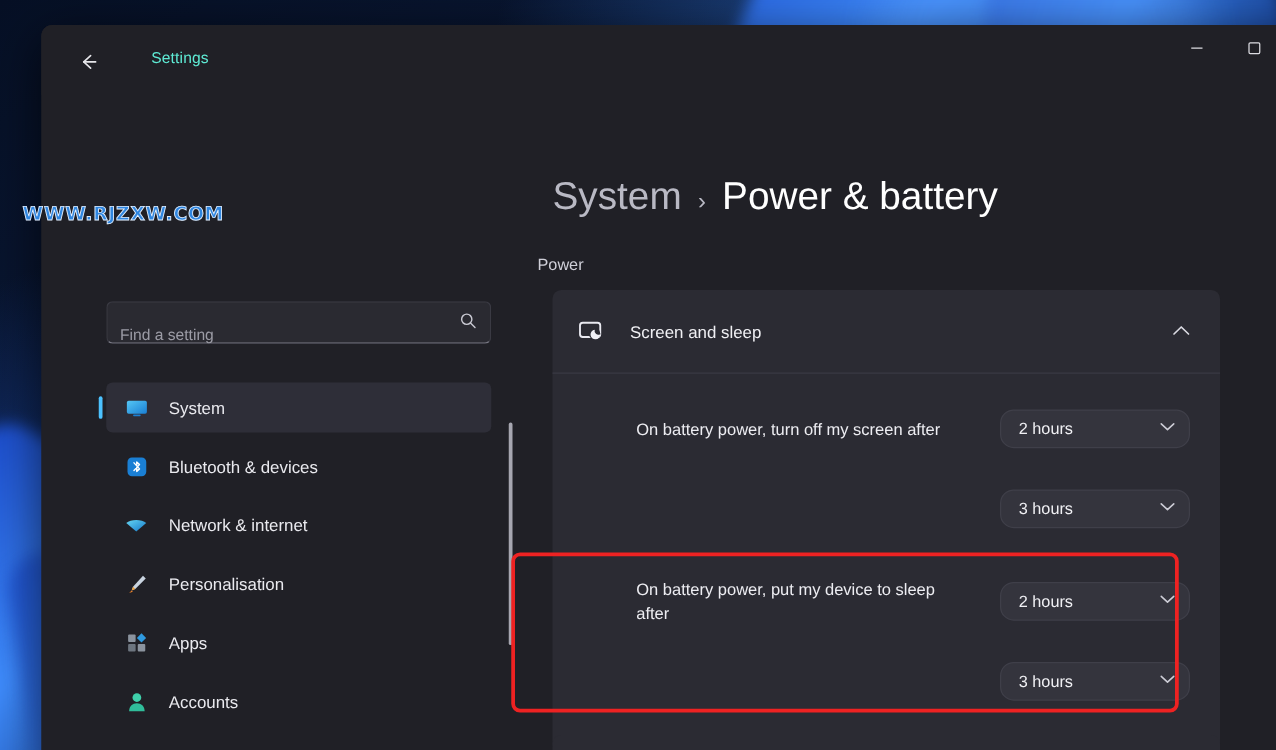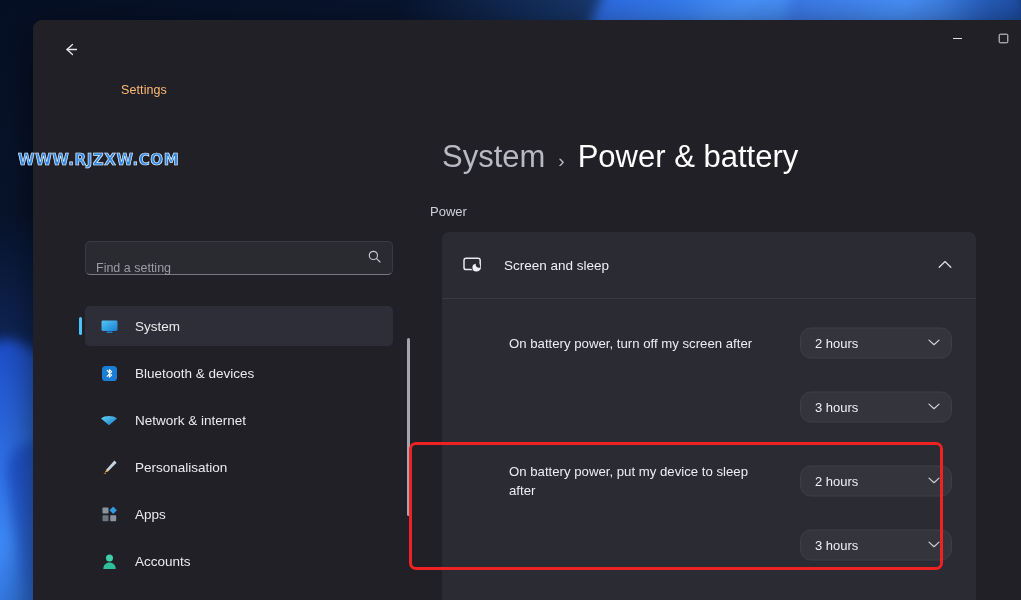--- a/index.html
+++ b/index.html
@@ -42,21 +42,21 @@
     background: #202026;
   }
   #back-btn {
     position: absolute; left: 22px; top: 14px;
     width: 30px; height: 30px; border-radius: 5px;
     display: flex; align-items: center; justify-content: center;
     color: #e6e6ea; font-size: 16px; cursor: pointer;
   }
   #app-title {
     position: absolute; left: 88px; top: 19px;
-    font-size: 12.5px; color: #fdba74; letter-spacing: .1px; margin-top: 44px;
+    font-size: 12.5px; color: #5eead4; letter-spacing: .1px;
   }
   .wbtn {
     position: absolute; top: 0; width: 46px; height: 36px;
     display: flex; align-items: center; justify-content: center;
     color: #dcdce2; font-size: 13px; cursor: pointer;
   }
   #wb-min { right: 138px; }
   #wb-max { right: 92px; }
 
   
@@ -187,21 +187,21 @@
   }
   #wm-cn {
     font-size: 34px; font-weight: bold; color: #1f6fd0;
     -webkit-text-stroke: 1.6px #e8f2ff;
     letter-spacing: 1px;
     font-family: "DejaVu Sans", sans-serif;
   }
   #wm-url {
     font-size: 15px; font-weight: bold; color: #2f86e0;
     -webkit-text-stroke: .7px #dfeeff;
-    letter-spacing: .6px; margin-top: 3px;
+    letter-spacing: .6px; margin-top: 14px;
     font-family: "DejaVu Sans", sans-serif;
   }
 </style>
 </head>
 <body>
 
 <div id="desktop">
   <div class="petal" style="left:600px; top:-140px; width:300px; height:340px; border-radius:50% 10% 50% 10%; transform:rotate(22deg);"></div>
   <div class="petal" style="left:790px; top:-110px; width:240px; height:300px; border-radius:50% 12% 50% 12%; transform:rotate(-14deg); opacity:.9;"></div>
   <div class="petal" style="left:-110px; top:380px; width:300px; height:340px; border-radius:10% 50% 10% 50%; transform:rotate(30deg);"></div>

